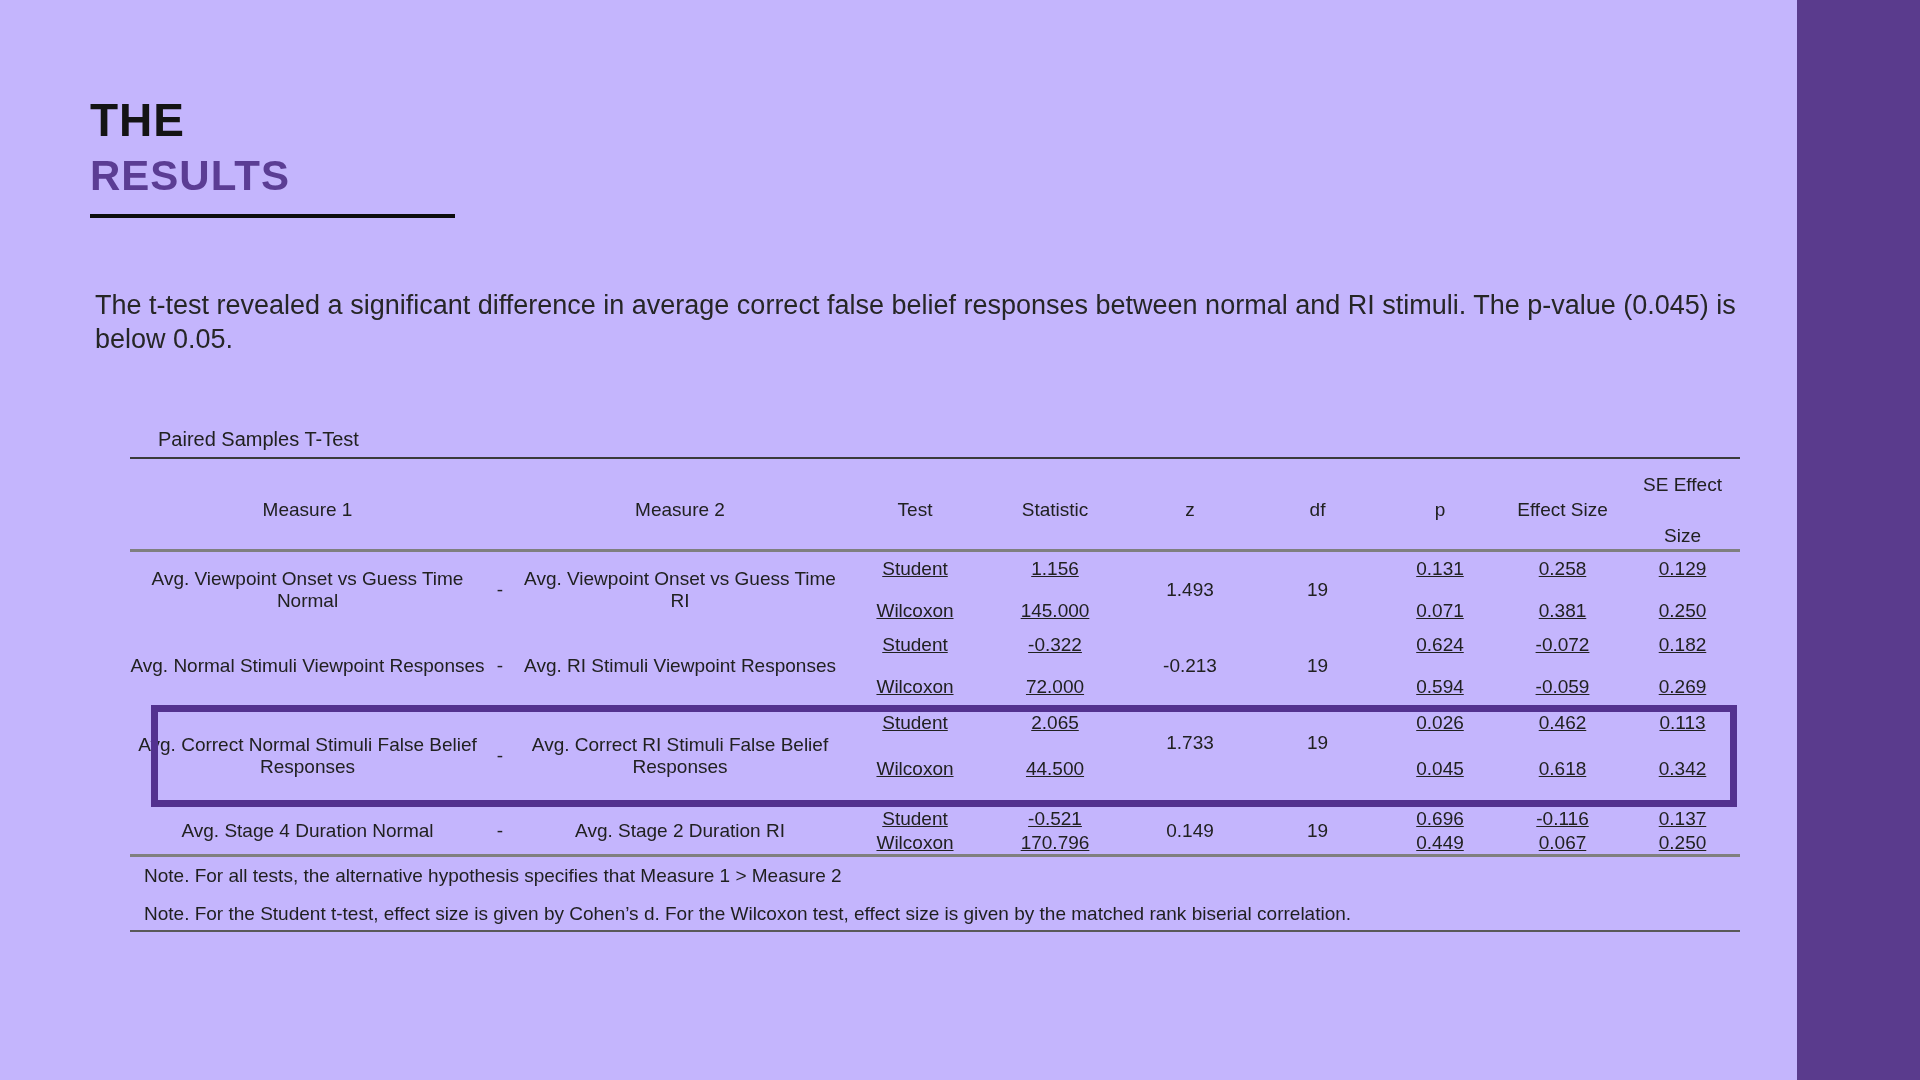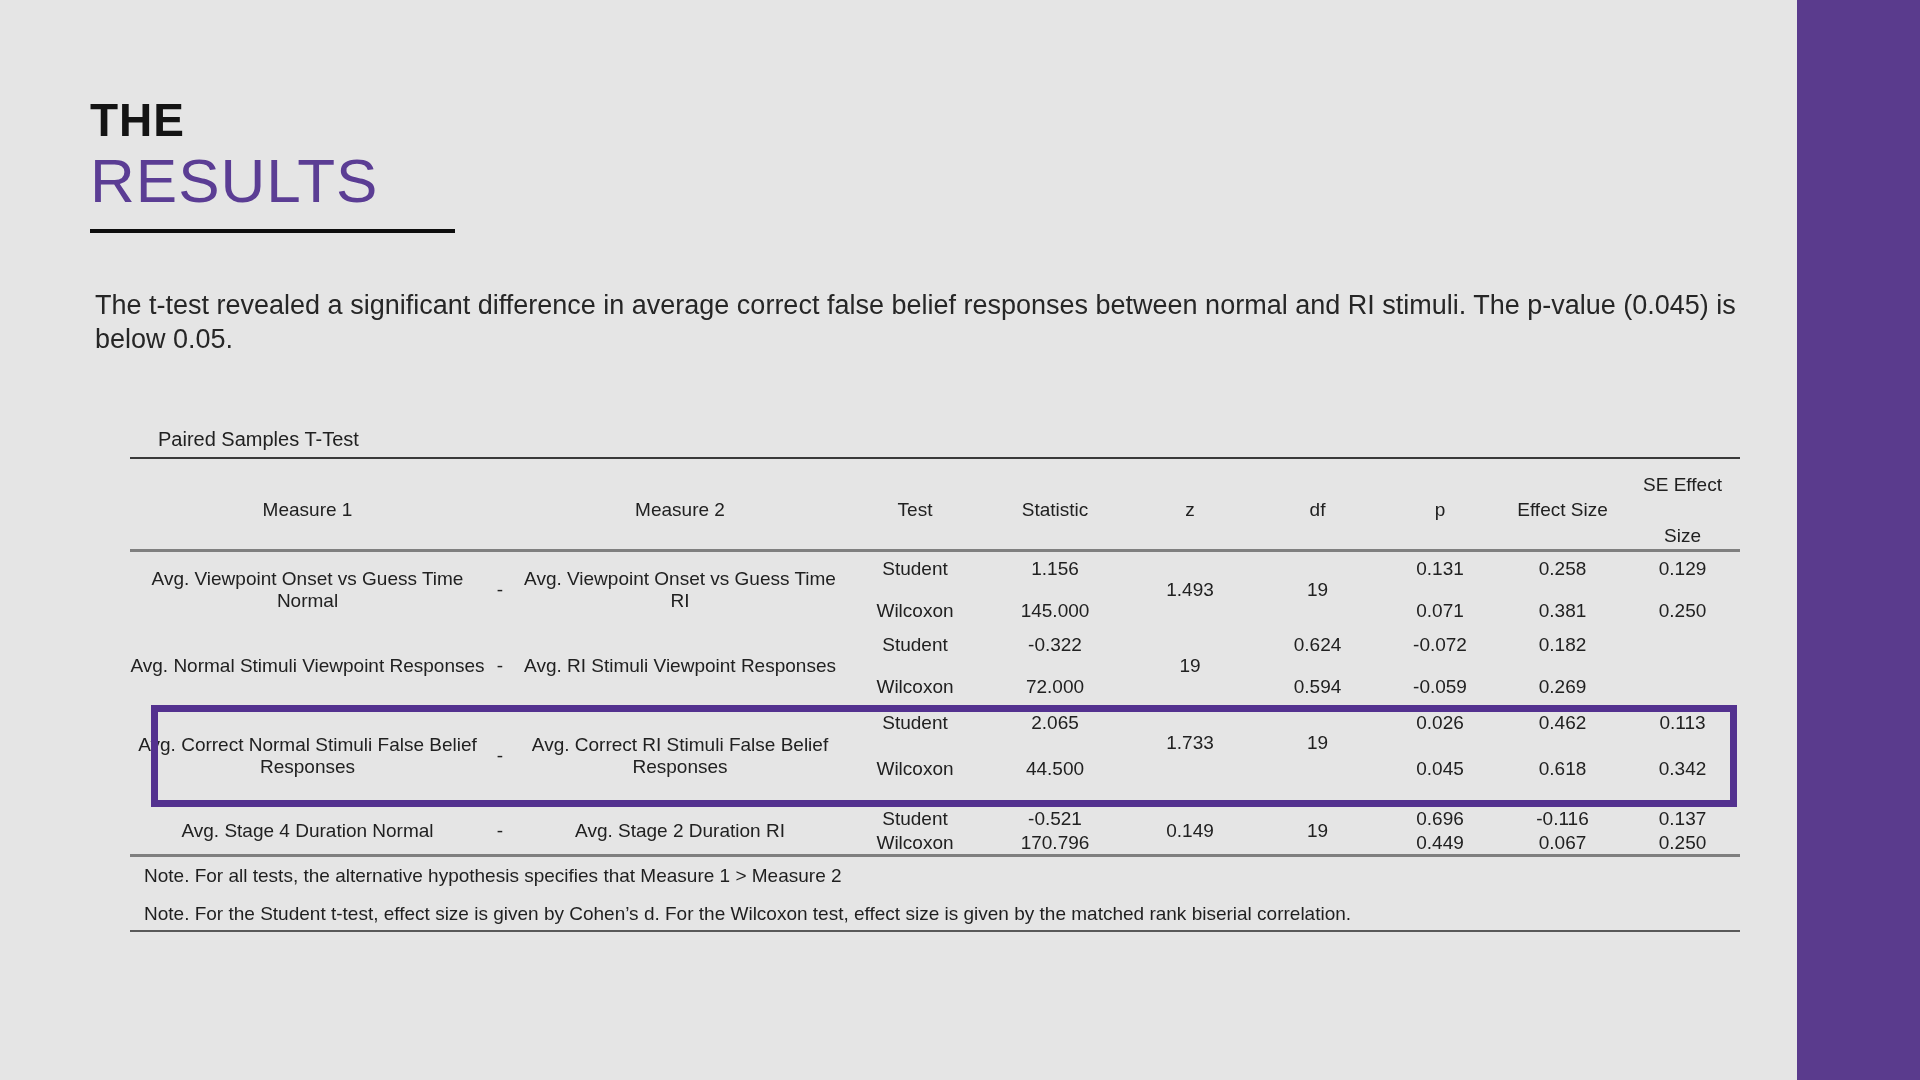--- a/index.html
+++ b/index.html
@@ -1,44 +1,44 @@
 <!DOCTYPE html>
 <html><head>
 <meta charset="utf-8">
 <style>
   * { margin:0; padding:0; box-sizing:border-box; }
   html,body { width:1920px; height:1080px; background:#fff; overflow:hidden;
               font-family:"Liberation Sans", sans-serif; color:#1f1f1f; }
-  .slide { position:relative; width:1920px; height:1080px; background:#e5e5e5; }
+  .slide { position:relative; width:1920px; height:1080px; background:#c4b5fd; }
 
   
   .accent-bar { position:absolute; left:1797px; top:0; width:123px; height:1080px;
                 background:#5a3b8d; }
 
   
   .title-block { position:absolute; left:90px; top:95px; }
   .title-the { font-size:46px; font-weight:700; color:#141414; letter-spacing:1px; line-height:1.1; }
-  .title-results { font-size:62px; font-weight:400; color:#5b3d94; letter-spacing:1px; line-height:1.05; margin-top:2px; }
+  .title-results { font-size:42px; font-weight:700; color:#5b3d94; letter-spacing:1px; line-height:1.05; margin-top:8px; }
   .title-underline { width:365px; height:4px; background:#0d0d0d; margin-top:16px; }
 
   
   .paragraph { position:absolute; left:95px; top:288px; width:1680px;
                font-size:27px; line-height:1.26; color:#262626; }
 
   
   .tbl { position:absolute; left:130px; top:428px; width:1610px; font-size:19px; color:#212121; }
   .tbl-title { padding:0 0 6px 28px; font-size:20px; border-bottom:2px solid #3a3a3a; }
   .grid { display:grid;
           grid-template-columns:355px 30px 330px 140px 140px 130px 125px 120px 125px 115px; }
   .thead { height:93px; border-bottom:3px solid #7f7f7f; }
   .th { display:flex; align-items:center; justify-content:center; text-align:center; }
   .th.se { line-height:2.7; }
   .cell { display:flex; flex-direction:column; align-items:center; justify-content:center;
           text-align:center; line-height:22px; }
-  .dual { justify-content:space-between; padding:6px 0; }
+  .dual { justify-content:space-between; padding:6px 0;text-decoration:underline; }
   .trow { position:relative; }
   .r12 { height:76px; }
   .r3  { height:104px; }
   .r3 .dual   { justify-content:flex-start; gap:24px; padding:8px 0 0 0; }
   .r3 .single { justify-content:flex-start; padding-top:28px; }
   .r4 { height:46px; }
   .r4 .dual { padding:0; }
 
   
   .highlight-box { position:absolute; left:21px; top:277px; width:1586px; height:102px;
@@ -113,20 +113,21 @@
       <div class="cell">-</div>
       <div class="cell">Avg. RI Stimuli Viewpoint Responses</div>
       <div class="cell dual">
         <span>Student</span>
         <span>Wilcoxon</span>
       </div>
       <div class="cell dual">
         <span>-0.322</span>
         <span>72.000</span>
       </div>
+      <div class="cell single">-0.213</div>
       <div class="cell single">19</div>
       <div class="cell dual">
         <span>0.624</span>
         <span>0.594</span>
       </div>
       <div class="cell dual">
         <span>-0.072</span>
         <span>-0.059</span>
       </div>
       <div class="cell dual">

